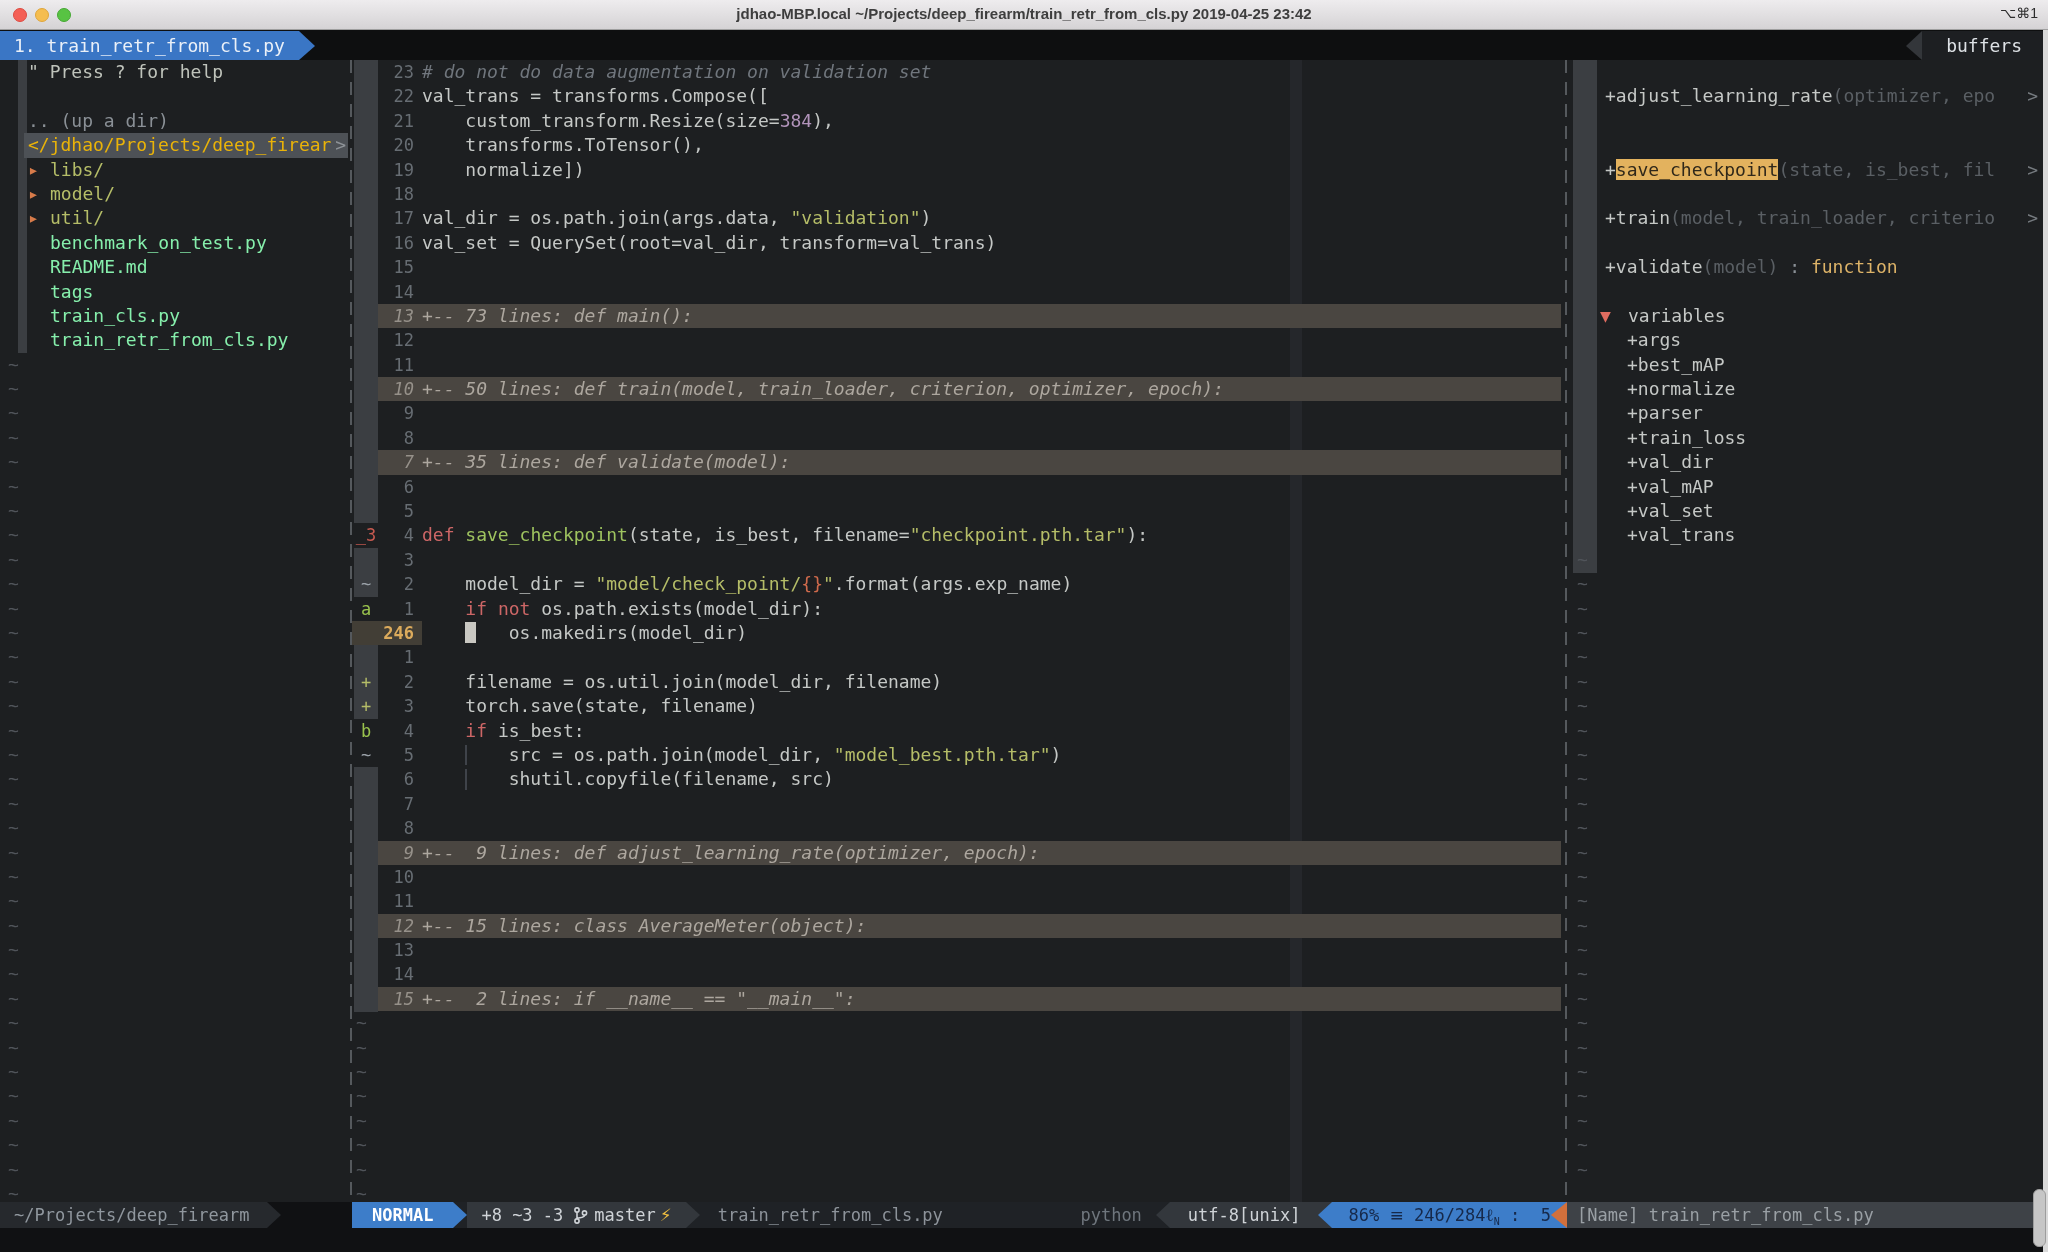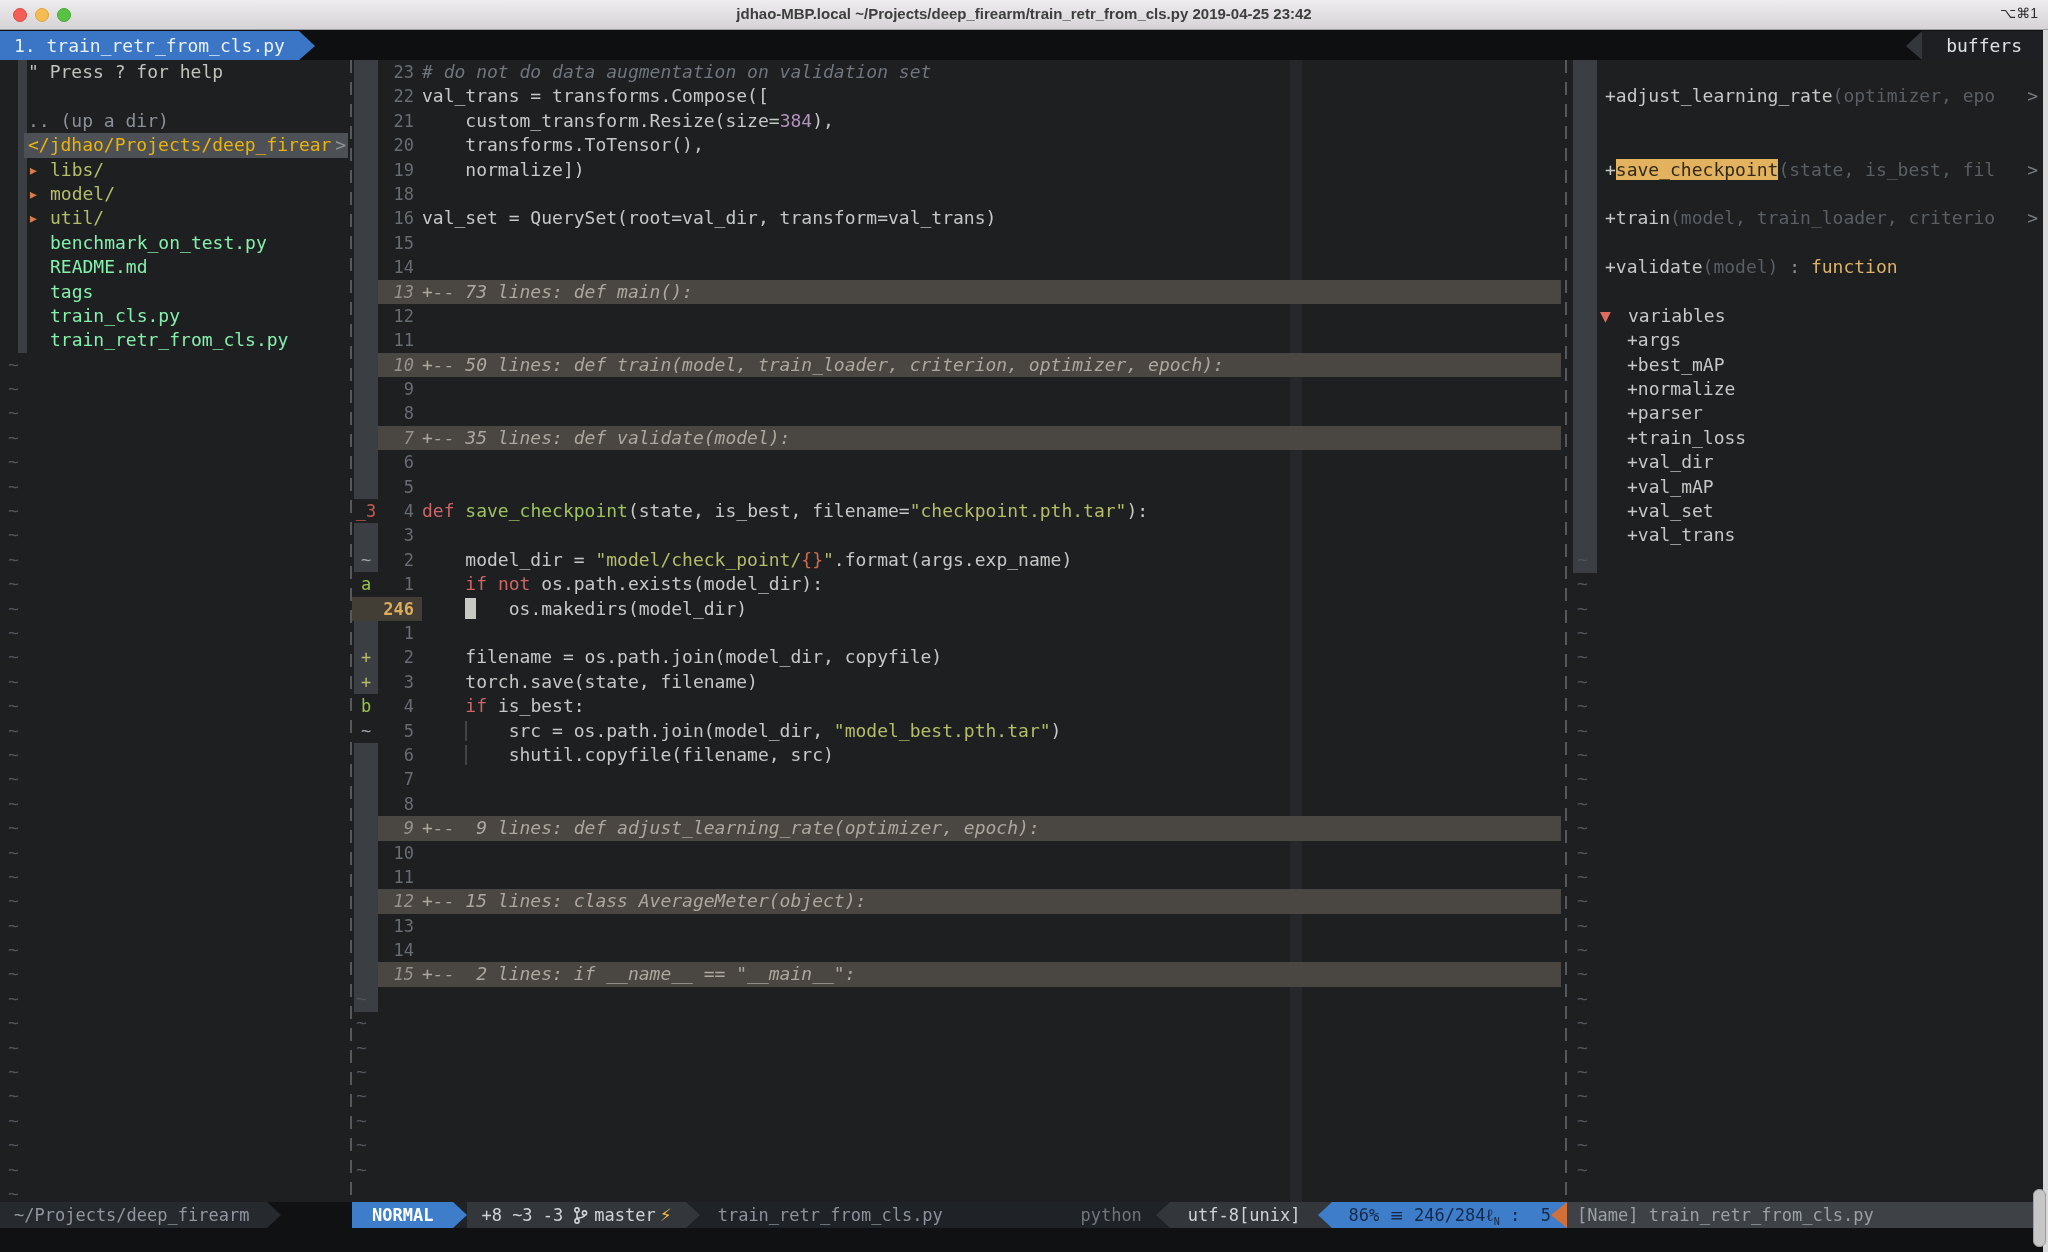--- a/index.html
+++ b/index.html
@@ -196,39 +196,40 @@
     <div id="codewin" class="win">
       <div id="colorcol"></div>
       <div id="code-band" class="signband"></div>
       <div id="code-rows">
           <div class="row crow"><span class="sign"></span><span class="lnum">23</span><span class="ltext"><span class="tk-cm"># do not do data augmentation on validation set</span></span></div>
           <div class="row crow"><span class="sign"></span><span class="lnum">22</span><span class="ltext"><span class="tk-fg">val_trans = transforms.Compose([</span></span></div>
           <div class="row crow"><span class="sign"></span><span class="lnum">21</span><span class="ltext"><span class="tk-fg">    custom_transform.Resize(size=</span><span class="tk-num">384</span><span class="tk-fg">),</span></span></div>
           <div class="row crow"><span class="sign"></span><span class="lnum">20</span><span class="ltext"><span class="tk-fg">    transforms.ToTensor(),</span></span></div>
           <div class="row crow"><span class="sign"></span><span class="lnum">19</span><span class="ltext"><span class="tk-fg">    normalize])</span></span></div>
           <div class="row crow"><span class="sign"></span><span class="lnum">18</span><span class="ltext"></span></div>
+          <div class="row crow"><span class="sign"></span><span class="lnum">17</span><span class="ltext"><span class="tk-fg">val_dir = os.path.join(args.data, </span><span class="tk-st">"validation"</span><span class="tk-fg">)</span></span></div>
           <div class="row crow"><span class="sign"></span><span class="lnum">16</span><span class="ltext"><span class="tk-fg">val_set = QuerySet(root=val_dir, transform=val_trans)</span></span></div>
           <div class="row crow"><span class="sign"></span><span class="lnum">15</span><span class="ltext"></span></div>
           <div class="row crow"><span class="sign"></span><span class="lnum">14</span><span class="ltext"></span></div>
           <div class="row crow fold"><div class="foldbg"></div><span class="sign"></span><span class="lnum">13</span><span class="ltext"><span class="tk-fold">+-- 73 lines: def main():</span></span></div>
           <div class="row crow"><span class="sign"></span><span class="lnum">12</span><span class="ltext"></span></div>
           <div class="row crow"><span class="sign"></span><span class="lnum">11</span><span class="ltext"></span></div>
           <div class="row crow fold"><div class="foldbg"></div><span class="sign"></span><span class="lnum">10</span><span class="ltext"><span class="tk-fold">+-- 50 lines: def train(model, train_loader, criterion, optimizer, epoch):</span></span></div>
           <div class="row crow"><span class="sign"></span><span class="lnum">9</span><span class="ltext"></span></div>
           <div class="row crow"><span class="sign"></span><span class="lnum">8</span><span class="ltext"></span></div>
           <div class="row crow fold"><div class="foldbg"></div><span class="sign"></span><span class="lnum">7</span><span class="ltext"><span class="tk-fold">+-- 35 lines: def validate(model):</span></span></div>
           <div class="row crow"><span class="sign"></span><span class="lnum">6</span><span class="ltext"></span></div>
           <div class="row crow"><span class="sign"></span><span class="lnum">5</span><span class="ltext"></span></div>
           <div class="row crow"><span class="sign signdark sg-del">_3</span><span class="lnum">4</span><span class="ltext"><span class="tk-kw">def</span><span class="tk-fg"> </span><span class="tk-fn">save_checkpoint</span><span class="tk-fg">(state, is_best, filename=</span><span class="tk-st">"checkpoint.pth.tar"</span><span class="tk-fg">):</span></span></div>
           <div class="row crow"><span class="sign"></span><span class="lnum">3</span><span class="ltext"></span></div>
           <div class="row crow"><span class="sign sg-chg">~</span><span class="lnum">2</span><span class="ltext"><span class="tk-fg">    model_dir = </span><span class="tk-st">"model/check_point/</span><span class="tk-br">{}</span><span class="tk-st">"</span><span class="tk-fg">.format(args.exp_name)</span></span></div>
           <div class="row crow"><span class="sign signdark sg-mark">a</span><span class="lnum">1</span><span class="ltext"><span class="tk-fg">    </span><span class="tk-kw">if</span><span class="tk-fg"> </span><span class="tk-kw">not</span><span class="tk-fg"> os.path.exists(model_dir):</span></span></div>
           <div class="row crow curline"><div class="curgutter"></div><span class="sign"></span><span class="lnum">246</span><span class="ltext"><span class="tk-fg">    </span><span class="tk-cur"> </span><span class="tk-fg">   os.makedirs(model_dir)</span></span></div>
           <div class="row crow"><span class="sign"></span><span class="lnum">1</span><span class="ltext"></span></div>
-          <div class="row crow"><span class="sign sg-add">+</span><span class="lnum">2</span><span class="ltext"><span class="tk-fg">    filename = os.path.join(model_dir, copyfile)</span></span></div>
+          <div class="row crow"><span class="sign sg-add">+</span><span class="lnum">2</span><span class="ltext"><span class="tk-fg">    filename = os.util.join(model_dir, filename)</span></span></div>
           <div class="row crow"><span class="sign sg-add">+</span><span class="lnum">3</span><span class="ltext"><span class="tk-fg">    torch.save(state, filename)</span></span></div>
           <div class="row crow"><span class="sign signdark sg-mark">b</span><span class="lnum">4</span><span class="ltext"><span class="tk-fg">    </span><span class="tk-kw">if</span><span class="tk-fg"> is_best:</span></span></div>
           <div class="row crow"><span class="sign signdark sg-chg">~</span><span class="lnum">5</span><i class="iguide"></i><span class="ltext"><span class="tk-fg">        src = os.path.join(model_dir, </span><span class="tk-st">"model_best.pth.tar"</span><span class="tk-fg">)</span></span></div>
           <div class="row crow"><span class="sign"></span><span class="lnum">6</span><i class="iguide"></i><span class="ltext"><span class="tk-fg">        shutil.copyfile(filename, src)</span></span></div>
           <div class="row crow"><span class="sign"></span><span class="lnum">7</span><span class="ltext"></span></div>
           <div class="row crow"><span class="sign"></span><span class="lnum">8</span><span class="ltext"></span></div>
           <div class="row crow fold"><div class="foldbg"></div><span class="sign"></span><span class="lnum">9</span><span class="ltext"><span class="tk-fold">+--  9 lines: def adjust_learning_rate(optimizer, epoch):</span></span></div>
           <div class="row crow"><span class="sign"></span><span class="lnum">10</span><span class="ltext"></span></div>
           <div class="row crow"><span class="sign"></span><span class="lnum">11</span><span class="ltext"></span></div>
           <div class="row crow fold"><div class="foldbg"></div><span class="sign"></span><span class="lnum">12</span><span class="ltext"><span class="tk-fold">+-- 15 lines: class AverageMeter(object):</span></span></div>

